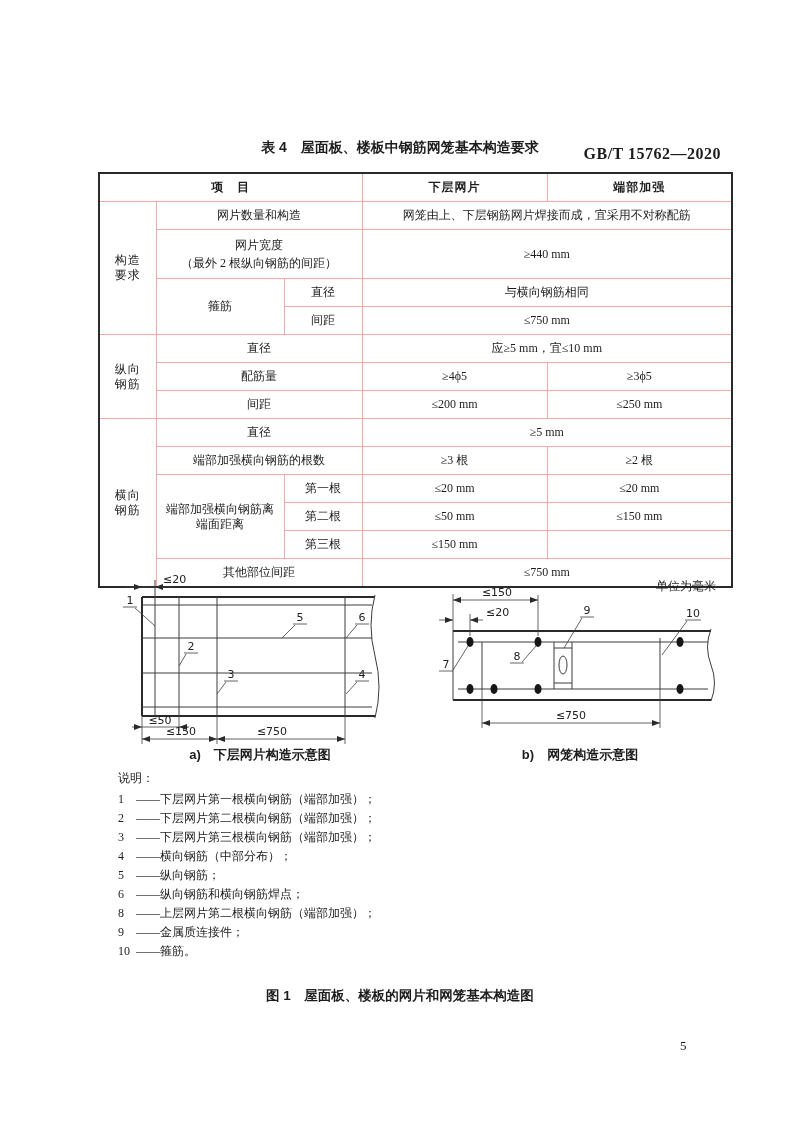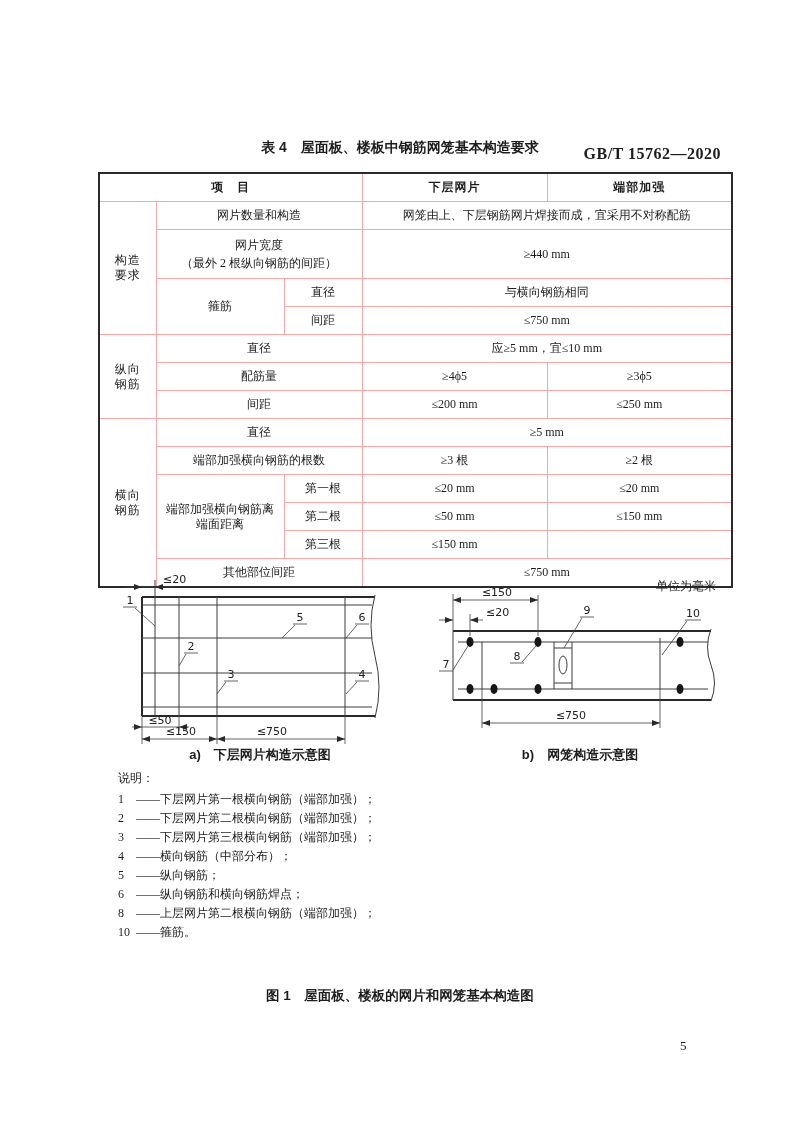--- a/index.html
+++ b/index.html
@@ -280,18 +280,19 @@
 
 <div class="legend">
   <div class="legend-title">说明：</div>
   <div class="legend-item"><span class="num">1</span><span>——下层网片第一根横向钢筋（端部加强）；</span></div>
   <div class="legend-item"><span class="num">2</span><span>——下层网片第二根横向钢筋（端部加强）；</span></div>
   <div class="legend-item"><span class="num">3</span><span>——下层网片第三根横向钢筋（端部加强）；</span></div>
   <div class="legend-item"><span class="num">4</span><span>——横向钢筋（中部分布）；</span></div>
   <div class="legend-item"><span class="num">5</span><span>——纵向钢筋；</span></div>
   <div class="legend-item"><span class="num">6</span><span>——纵向钢筋和横向钢筋焊点；</span></div>
   <div class="legend-item"><span class="num">8</span><span>——上层网片第二根横向钢筋（端部加强）；</span></div>
+  <div class="legend-item"><span class="num">9</span><span>——金属质连接件；</span></div>
   <div class="legend-item"><span class="num">10</span><span>——箍筋。</span></div>
 </div>
 
 <div class="fig-caption">图 1　屋面板、楼板的网片和网笼基本构造图</div>
 
 <div class="page-num">5</div>
 
 </body></html>

